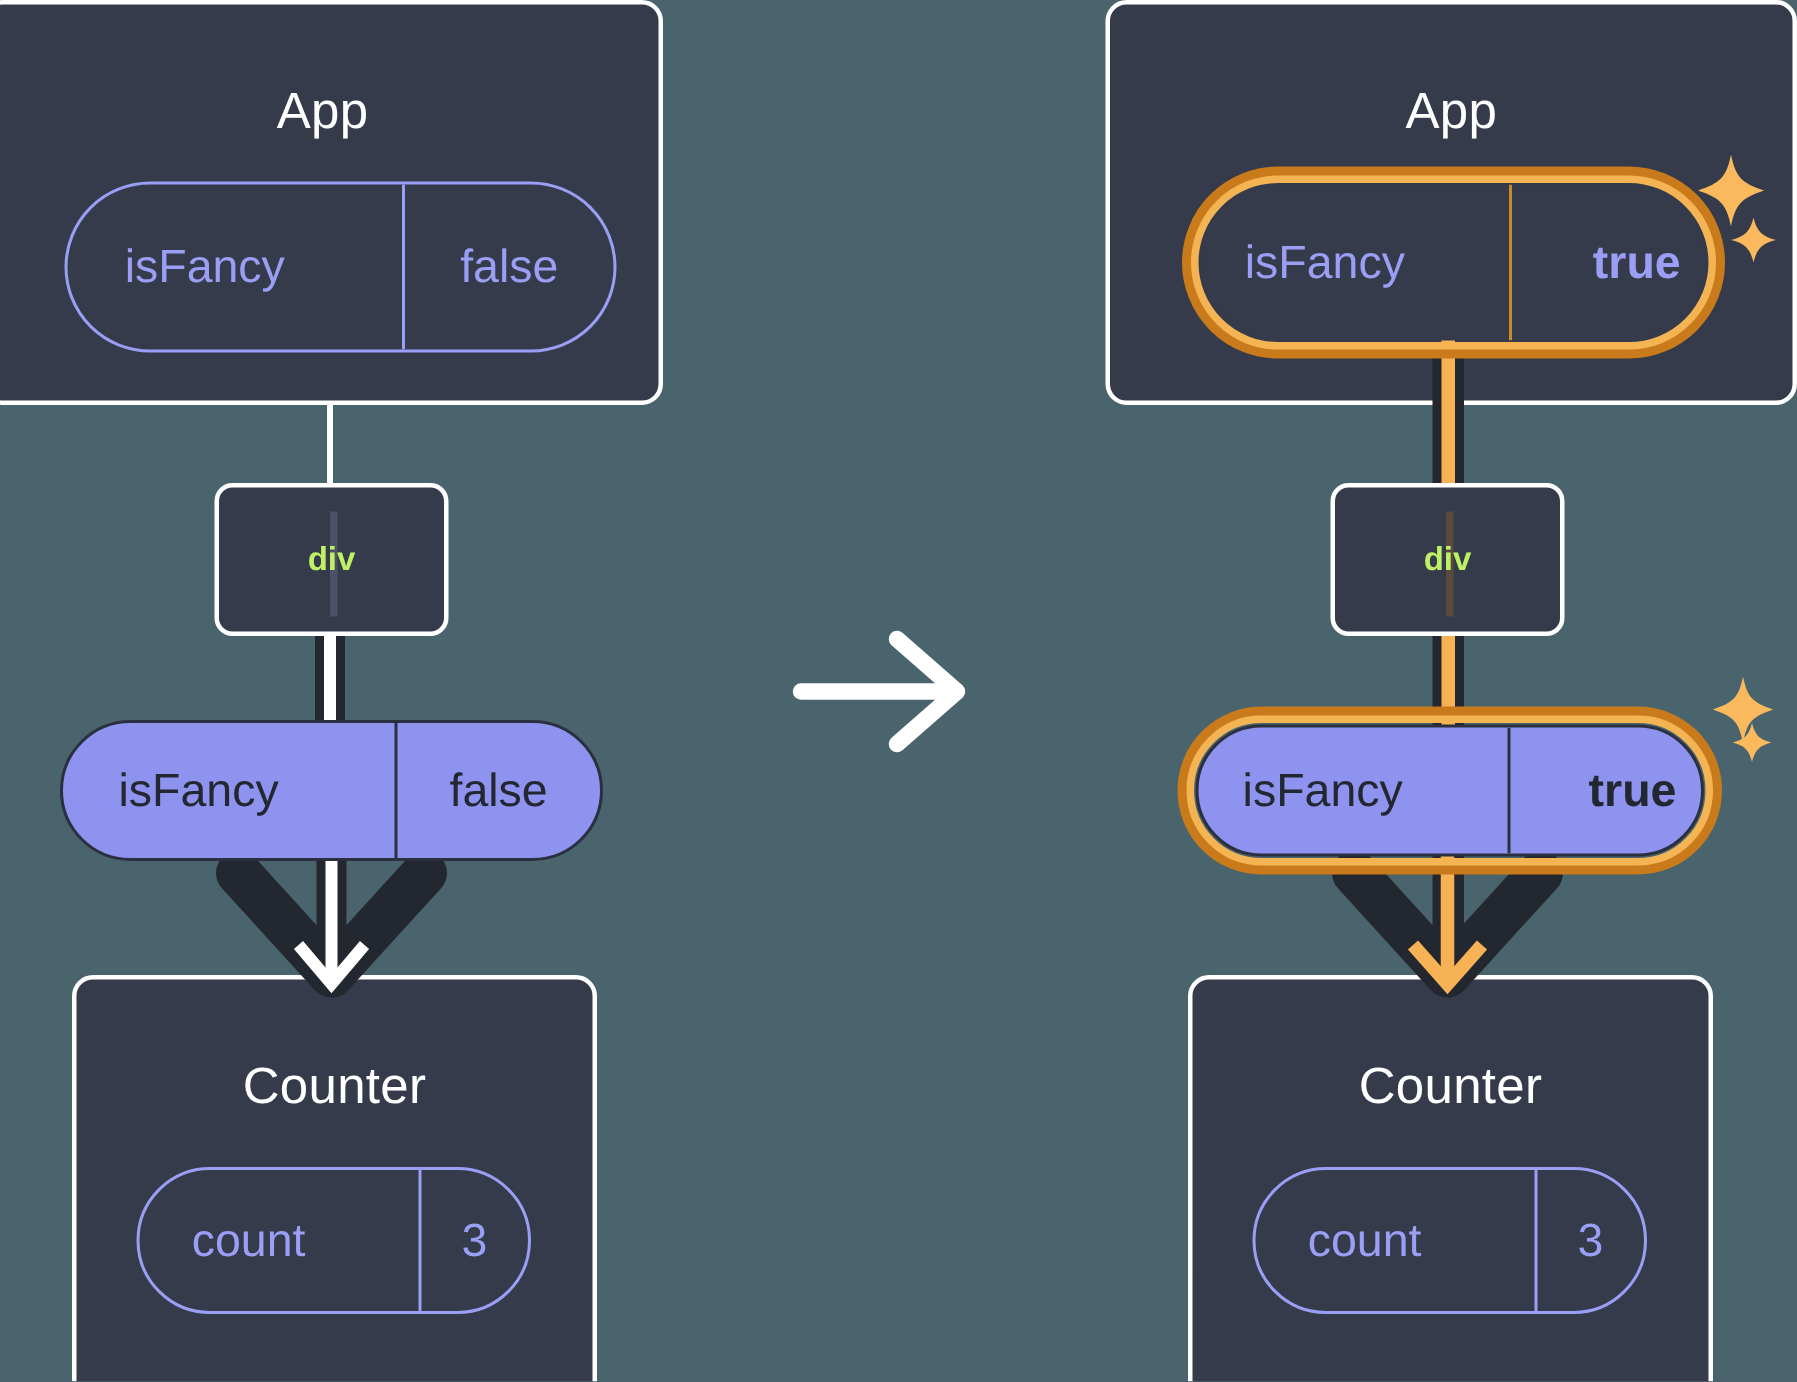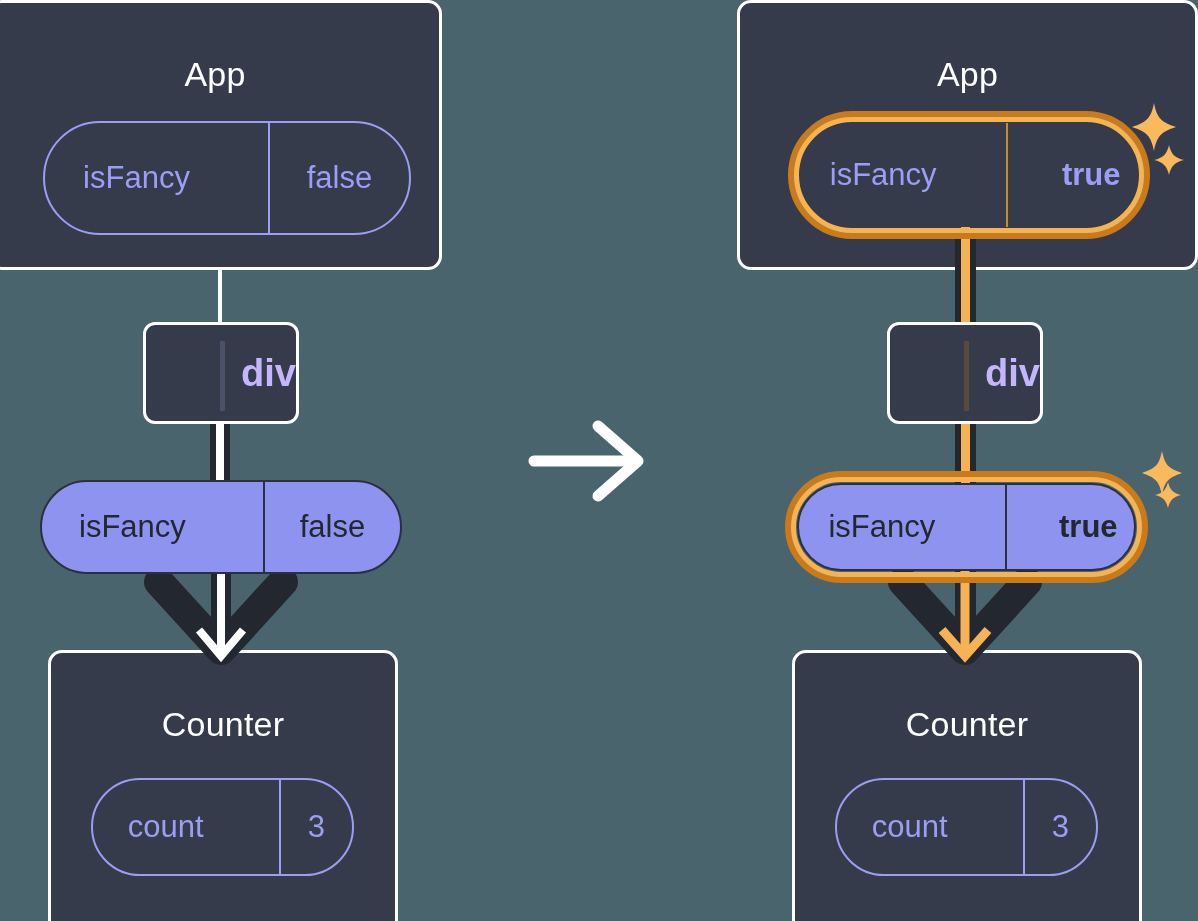--- a/index.html
+++ b/index.html
@@ -38,23 +38,23 @@
     font-weight: 400;
   }
   .small-box {
     position: absolute;
     background: #353b4a;
     border: 3px solid #ffffff;
     border-radius: 12px;
     box-sizing: border-box;
     display: flex;
     align-items: center;
-    justify-content: flex-end;
-    color: #c4b5fd;
-    font-size: 38px;
+    justify-content: center;
+    color: #bef264;
+    font-size: 22px;
     font-weight: 700;
     z-index: 6;
   }
 
   
   .pill {
     position: absolute;
     box-sizing: border-box;
     display: flex;
     align-items: stretch;

